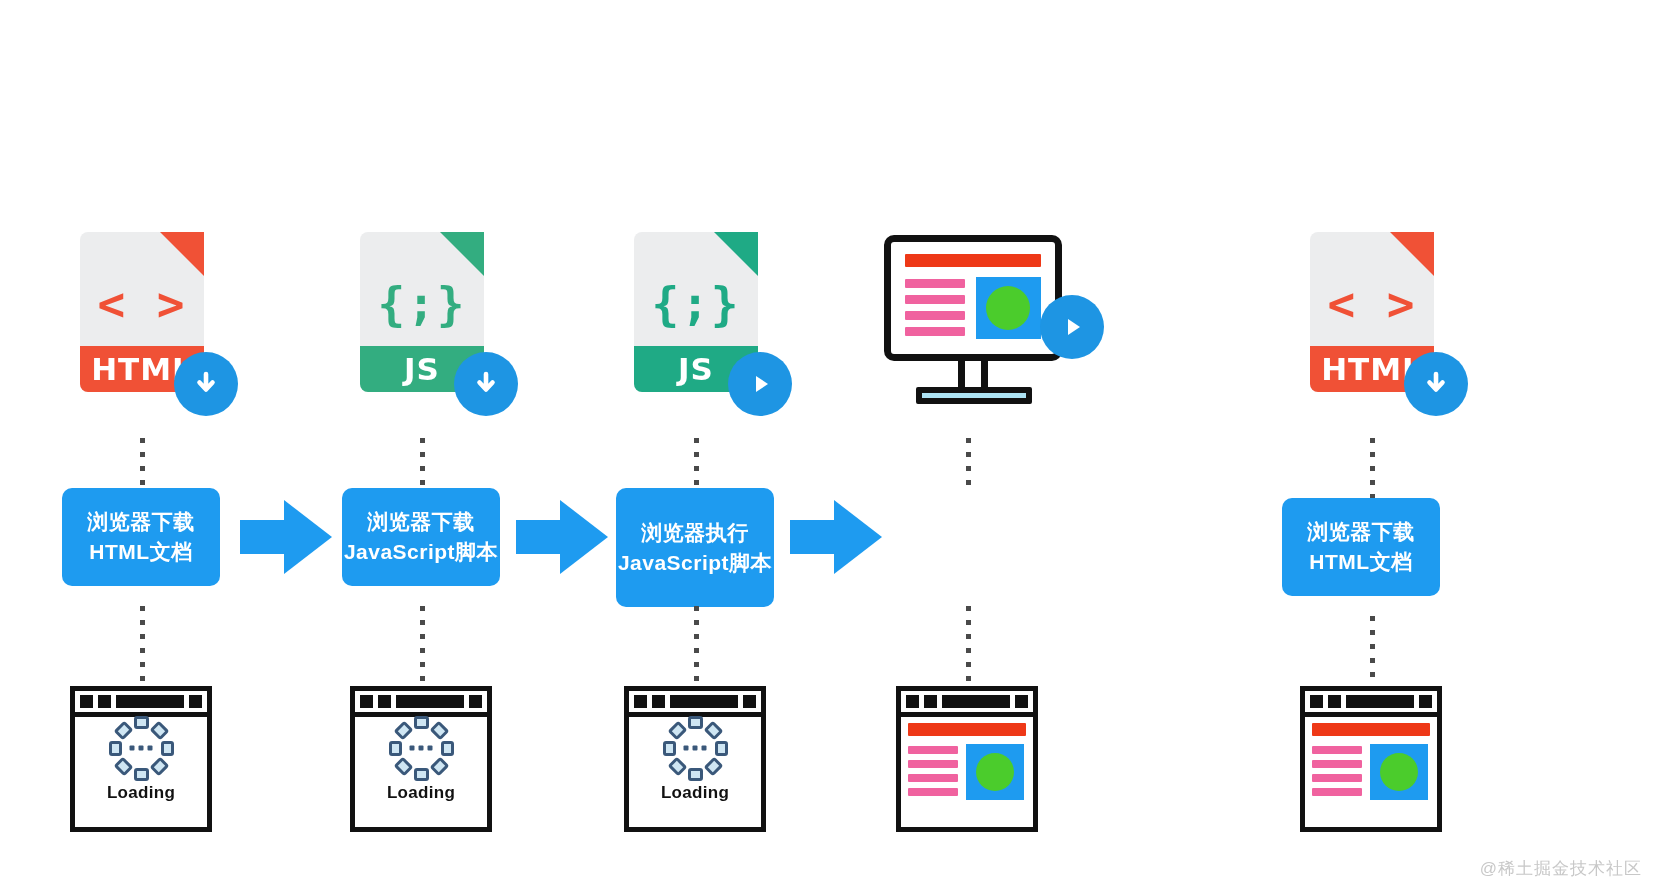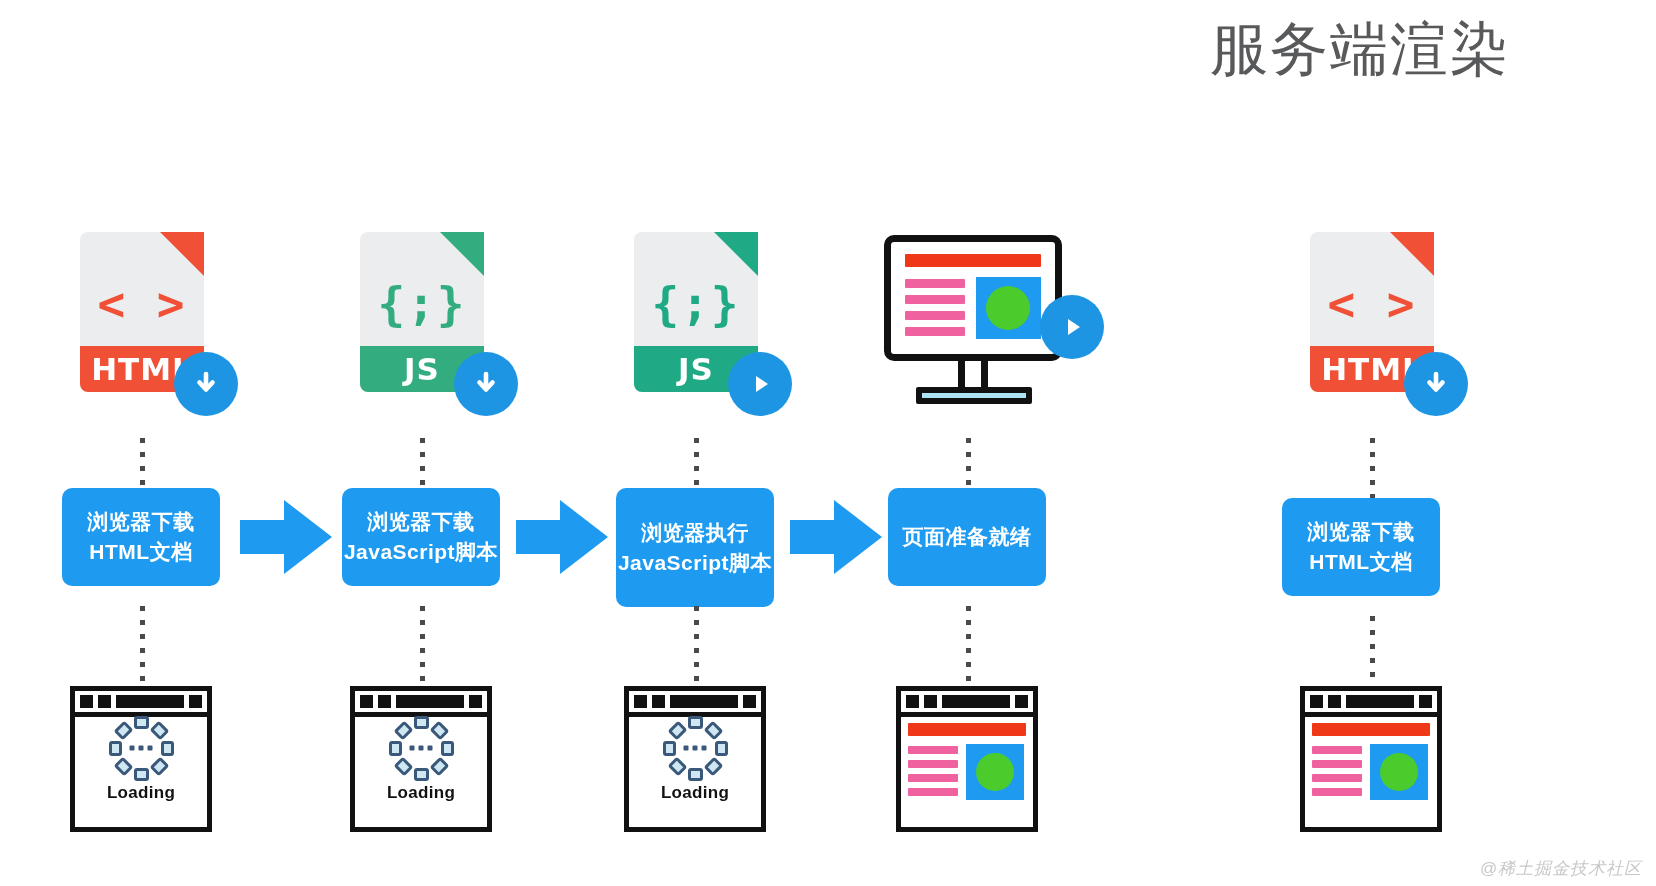--- a/index.html
+++ b/index.html
@@ -113,30 +113,29 @@
   .mini-page .pg-head { height: 13px; }
   .mini-page .pg-body { gap: 8px; margin-top: 8px; }
   .mini-page .pg-lines { width: 50px; gap: 6px; }
   .mini-page .pg-lines i { height: 8px; }
   .mini-page .pg-img { width: 58px; height: 56px; }
   .mini-page .pg-img b { width: 38px; height: 38px; }
 
   
   .watermark {
     position: absolute; right: 14px; bottom: 6px;
-    color: #c8c8c8; font-size: 17px; letter-spacing: 1px; white-space: nowrap; font-style: italic;
+    color: #c8c8c8; font-size: 17px; letter-spacing: 1px; white-space: nowrap;
   }
 </style>
 </head>
 <body>
 
 <div id="stage">
 
   <div class="col-title" style="left:1160px; top:14px; width:400px;">
-    <div class="cn">服务端渲染</div>
   </div>
 
   <div class="file-icon" style="left:80px; top:232px; --accent:#f05136;">
     <div class="file-page"></div>
     <div class="file-corner"></div>
     <div class="file-glyph">&lt; &gt;</div>
     <div class="file-band">
       <span>HTML</span>
     </div>
     <div class="badge">
@@ -267,23 +266,20 @@
   <div class="pbox" style="left:616px; top:488px; width:158px; height:119px;">
     <div>浏览器执行</div>
     <div>JavaScript脚本</div>
   </div>
 
   <div class="arrow" style="left:790px; top:500px;">
     <div class="shaft"></div>
     <div class="head"></div>
   </div>
 
-  <div class="pbox" style="left:888px; top:488px; width:158px; height:98px;">
-    <div>页面准备就绪</div>
-  </div>
 
   <div class="pbox" style="left:1282px; top:498px; width:158px; height:98px;">
     <div>浏览器下载</div>
     <div>HTML文档</div>
   </div>
 
   <div class="dots" style="left:140px; top:606px; height:72px;">
       <i></i>
       <i></i>
       <i></i>

